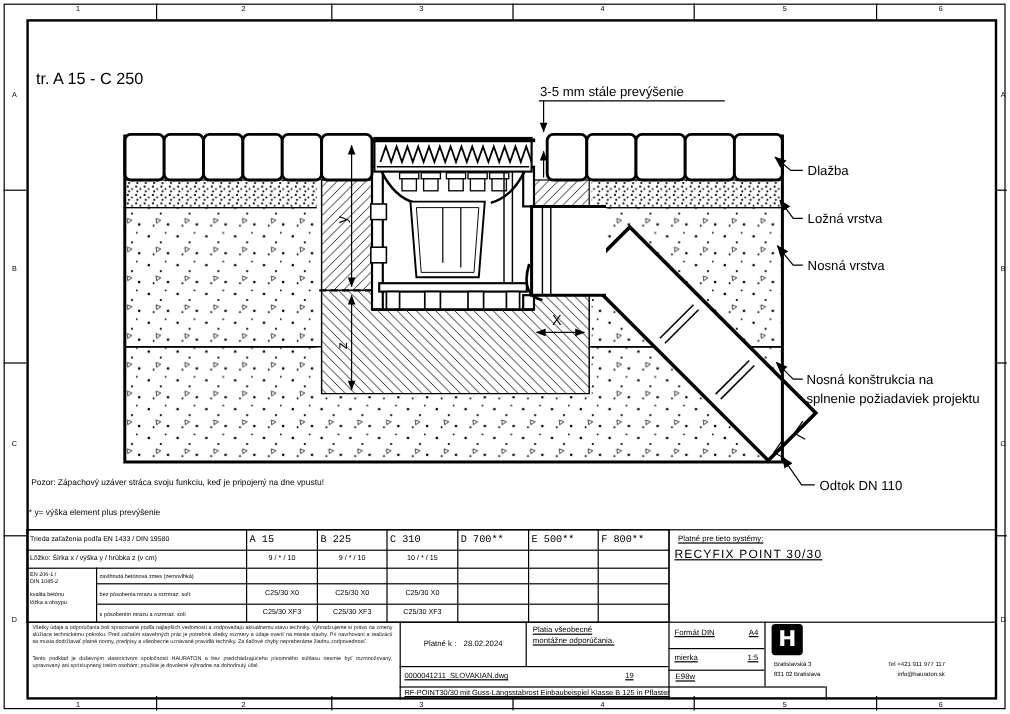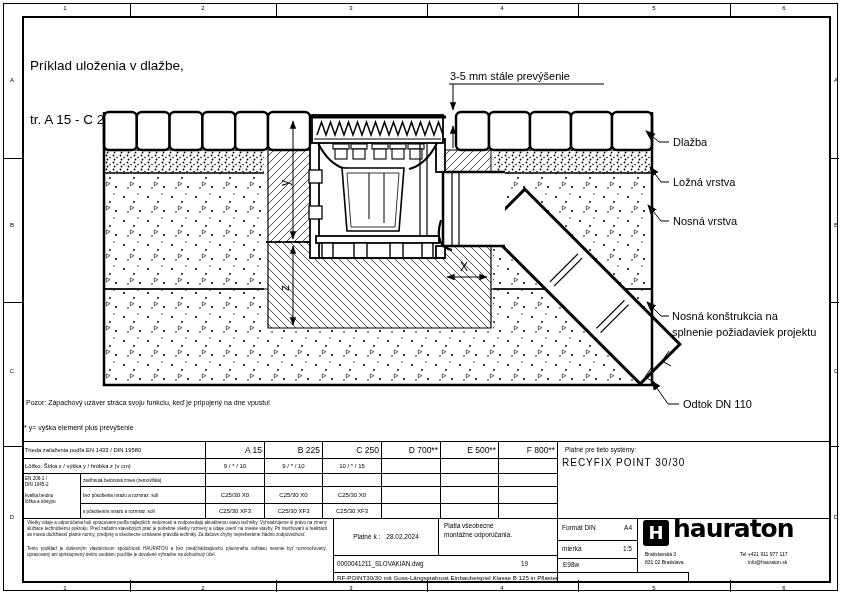--- a/index.html
+++ b/index.html
@@ -12,25 +12,25 @@
   .ruler-label{position:absolute;font-size:6px;width:20px;text-align:center;line-height:1;}
   .ruler-letter{position:absolute;font-size:6px;width:10px;text-align:center;line-height:1;}
   .tickh{position:absolute;width:1px;background:#000;}
   .tickv{position:absolute;height:1px;background:#000;}
   .title{position:absolute;left:30px;top:21px;font-size:13.5px;line-height:18px;white-space:pre;}
   .note-sm{position:absolute;font-size:7px;line-height:1.2;white-space:nowrap;}
   .fineprint{position:absolute;font-size:4.5px;line-height:1.35;width:300px;color:#111;text-align:justify;}
   .spec{position:absolute;left:22px;top:441px;border-collapse:collapse;table-layout:fixed;width:535px;}
   .spec td{border:1px solid #000;padding:0 2px;overflow:hidden;white-space:nowrap;vertical-align:middle;}
   .spec .lbl{font-size:5.8px;}
-  .spec .hdr{font-size:8.5px;text-align:right;}
+  .spec .hdr{font-size:8.5px;text-align:left;font-family:Liberation Mono, monospace;}
   .spec .val{font-size:6px;text-align:center;}
   .spec .sublbl{font-size:4.6px;}
   .spec .std{font-size:4.6px;line-height:1.25;vertical-align:top;padding-top:2px;white-space:normal;}
-  .tb-text{position:absolute;white-space:nowrap;}
+  .tb-text{position:absolute;white-space:nowrap;text-decoration:underline;}
   .logo-icon{position:absolute;left:643px;top:520px;width:26px;height:26px;background:#000;border-radius:3px;
     color:#fff;font-weight:bold;font-size:18px;text-align:center;line-height:26px;font-family:"DejaVu Sans",sans-serif;}
   .logo-word{position:absolute;left:673px;top:514px;font-size:25px;font-weight:bold;letter-spacing:-1px;
     font-family:"DejaVu Sans","Liberation Sans",sans-serif;}
   .addr{position:absolute;font-size:5px;line-height:1.1;}
   svg{position:absolute;left:0;top:0;}
   svg text{font-family:"Liberation Sans","DejaVu Sans",sans-serif;}
   .dlabel{font-size:11px;}
   .dimtxt{font-size:12px;}
 </style>
@@ -75,21 +75,20 @@
   <div class="ruler-letter" style="left:7px;top:514px;">D</div>
   <div class="tickv" style="left:830px;top:158px;width:9px;"></div>
   <div class="tickv" style="left:830px;top:302px;width:9px;"></div>
   <div class="tickv" style="left:830px;top:446px;width:9px;"></div>
   <div class="ruler-letter" style="left:831px;top:77px;">A</div>
   <div class="ruler-letter" style="left:831px;top:222px;">B</div>
   <div class="ruler-letter" style="left:831px;top:368px;">C</div>
   <div class="ruler-letter" style="left:831px;top:514px;">D</div>
 
   <div class="title">
-    <div>Príklad uloženia v dlažbe,</div>
     <div>tr. A 15 - C 250</div>
   </div>
 
   <svg width="842" height="595" viewBox="0 0 842 595">
     <defs>
       <pattern id="hA" patternUnits="userSpaceOnUse" width="8" height="8">
         <path d="M-2,2 l4,-4 M0,8 l8,-8 M6,10 l4,-4" stroke="#000" stroke-width="0.7" fill="none"></path>
       </pattern>
       <pattern id="hB" patternUnits="userSpaceOnUse" width="8" height="8">
         <path d="M-2,6 l4,4 M0,0 l8,8 M6,-2 l4,4" stroke="#000" stroke-width="0.7" fill="none"></path>
@@ -255,21 +254,21 @@
       <col style="width:59px">
         <col style="width:59px">
         <col style="width:58px">
         <col style="width:59px">
     </colgroup>
     <tbody>
         <tr style="height:17px;">
       <td colspan="2" class="lbl">Trieda zaťaženia podľa EN 1433 / DIN 19580</td>
       <td class="hdr">A 15</td>
       <td class="hdr">B 225</td>
-      <td class="hdr">C 250</td>
+      <td class="hdr">C 310</td>
       <td class="hdr">D 700**</td>
       <td class="hdr">E 500**</td>
       <td class="hdr">F 800**</td>
     </tr>
     <tr style="height:15px;">
       <td colspan="2" class="lbl">Lôžko: Šírka x / výška y / hrúbka z (v cm)</td>
       <td class="val">9 / * / 10</td>
       <td class="val">9 / * / 10</td>
       <td class="val">10 / * / 15</td>
       <td class="val"></td>
@@ -343,19 +342,18 @@
   <div class="tb-text" style="left:600px;top:524px;width:32px;text-align:right;font-size:6.5px;">A4</div>
   <div class="tb-text" style="left:562px;top:545px;font-size:6.5px;">mierka</div>
   <div class="tb-text" style="left:600px;top:545px;width:32px;text-align:right;font-size:6.5px;">1:5</div>
   <div class="tb-text" style="left:563px;top:561px;font-size:6.5px;">E98w</div>
 
   <div class="tb-text" style="left:337px;top:560px;font-size:6.3px;">0000041211_SLOVAKIAN.dwg</div>
   <div class="tb-text" style="left:508px;top:560px;width:20px;text-align:right;font-size:6.3px;">19</div>
   <div class="tb-text" style="left:337px;top:574px;font-size:6.2px;">RF-POINT30/30 mit Guss-Längsstabrost  Einbaubeispiel Klasse B 125  in Pflaster</div>
 
   <div class="logo-icon"><span>H</span></div>
-  <div class="logo-word">hauraton</div>
   <div class="addr" style="left:645px;top:552px;">Bratislavská 3</div>
   <div class="addr" style="left:645px;top:560px;">831 02 Bratislava</div>
   <div class="addr" style="left:740px;top:552px;">Tel +421 911 977 117</div>
   <div class="addr" style="left:748px;top:560px;">info@hauraton.sk</div>
 
 </div>
 
 </body></html>

